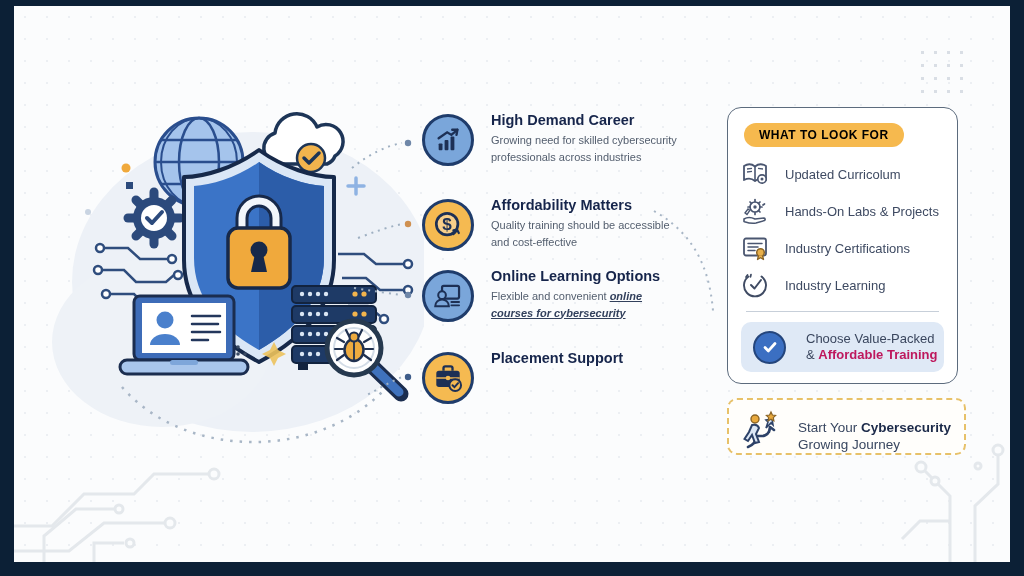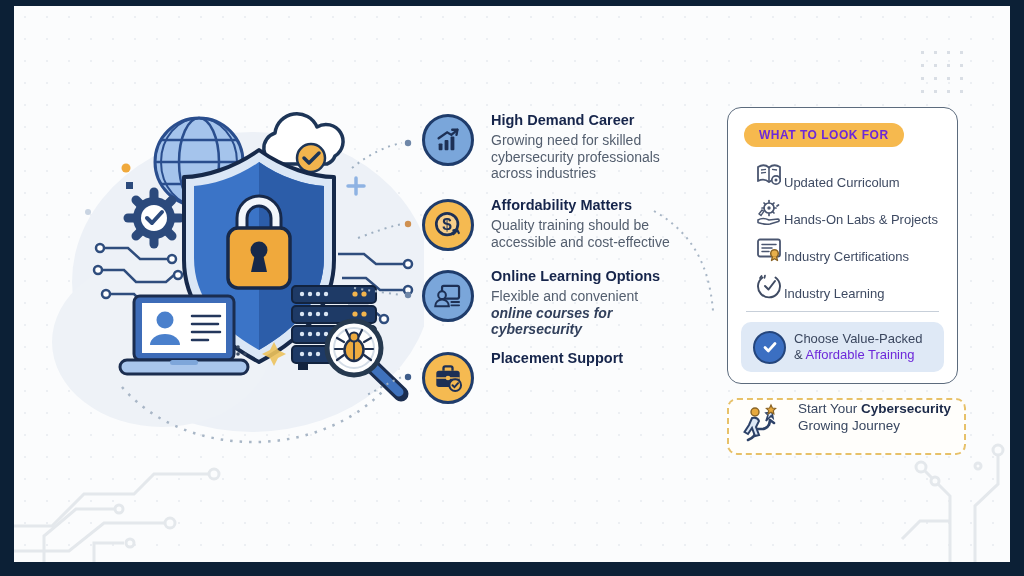--- a/index.html
+++ b/index.html
@@ -10,41 +10,41 @@
   .dotgrid{position:absolute;left:902px;top:40px;width:50px;height:50px;
        background-image:radial-gradient(#d9dee5 1.6px,transparent 1.6px);background-size:13px 13px;}
   svg{display:block;}
   
   .benefit{position:absolute;left:408px;display:flex;gap:17px;width:275px;align-items:flex-start;}
   .b1{top:106px}.b2{top:191px}.b3{top:262px}.b4{top:344px}
   .b-icon{width:52px;height:52px;border-radius:50%;flex:0 0 52px;box-sizing:border-box;
        border:3px solid #1f3c6b;display:flex;align-items:center;justify-content:center;margin-top:2px;}
   .b-blue{background:#7aa6da;} .b-orange{background:#f5ba51;}
   .b-title{font-size:14.5px;font-weight:700;color:#16254b;margin:0 0 3px 0;line-height:17px;}
-  .b-desc{font-size:14px;color:#535e6e;line-height:16.5px;width:190px;}
-  .b-em{font-style:italic;font-weight:700;color:#32405c;}
+  .b-desc{font-size:11px;color:#535e6e;line-height:16.5px;width:190px;}
+  .b-em{font-style:italic;font-weight:700;color:#32405c;text-decoration:underline;}
   
   .card{position:absolute;left:713px;top:101px;width:231px;height:277px;background:#ffffff;
        border:1.5px solid #5c6b7d;border-radius:14px;box-sizing:border-box;}
   .badge{position:absolute;left:16px;top:15px;background:#f6b94e;border-radius:14px;
-       padding:5px 15px;font-size:12px;font-weight:800;letter-spacing:.5px;color:#6d28d9;}
-  .check-row{position:absolute;left:26px;display:flex;align-items:flex-end;height:32px;}
+       padding:5px 15px;font-size:12px;font-weight:800;letter-spacing:.5px;color:#000000;}
+  .check-row{position:absolute;left:12px;display:flex;align-items:center;gap:15px;height:32px;}
   .cr1{top:50px}.cr2{top:87px}.cr3{top:124px}.cr4{top:161px}
   .check-label{font-size:13px;color:#3e4a62;}
   .divider{position:absolute;left:18px;right:18px;top:203px;height:1px;background:#c7cfd9;}
   .highlight{position:absolute;left:13px;right:13px;top:214px;height:50px;background:#dfe9f6;
-       border-radius:10px;display:flex;align-items:center;gap:8px;padding:0 0 0 12px;box-sizing:border-box;}
+       border-radius:10px;display:flex;align-items:center;gap:20px;padding:0 0 0 12px;box-sizing:border-box;}
   .hl-check{width:33px;height:33px;border-radius:50%;background:#3b6fc2;border:2.5px solid #24457c;
        box-sizing:border-box;display:flex;align-items:center;justify-content:center;flex:0 0 33px;}
   .hl-text{font-size:13px;color:#3a465e;line-height:16.5px;}
-  .hl-bold{font-weight:400;color:#6d28d9;}
+  .hl-bold{font-weight:700;color:#be185d;}
   
   .cta{position:absolute;left:713px;top:392px;width:239px;height:57px;background:#fffefb;
        border:2px dashed #e7c169;border-radius:10px;box-sizing:border-box;
-       display:flex;align-items:flex-start;gap:12px;padding-left:11px;}
+       display:flex;align-items:flex-end;gap:12px;padding-left:11px;}
   .cta-text{font-size:13.5px;color:#394760;line-height:17px;}
   .cta-bold{font-weight:800;color:#1c2a49;}
 </style>
 </head>
 <body>
 
 <div id="app">
   <div class="content">
 
     <div class="dotgrid"></div>

